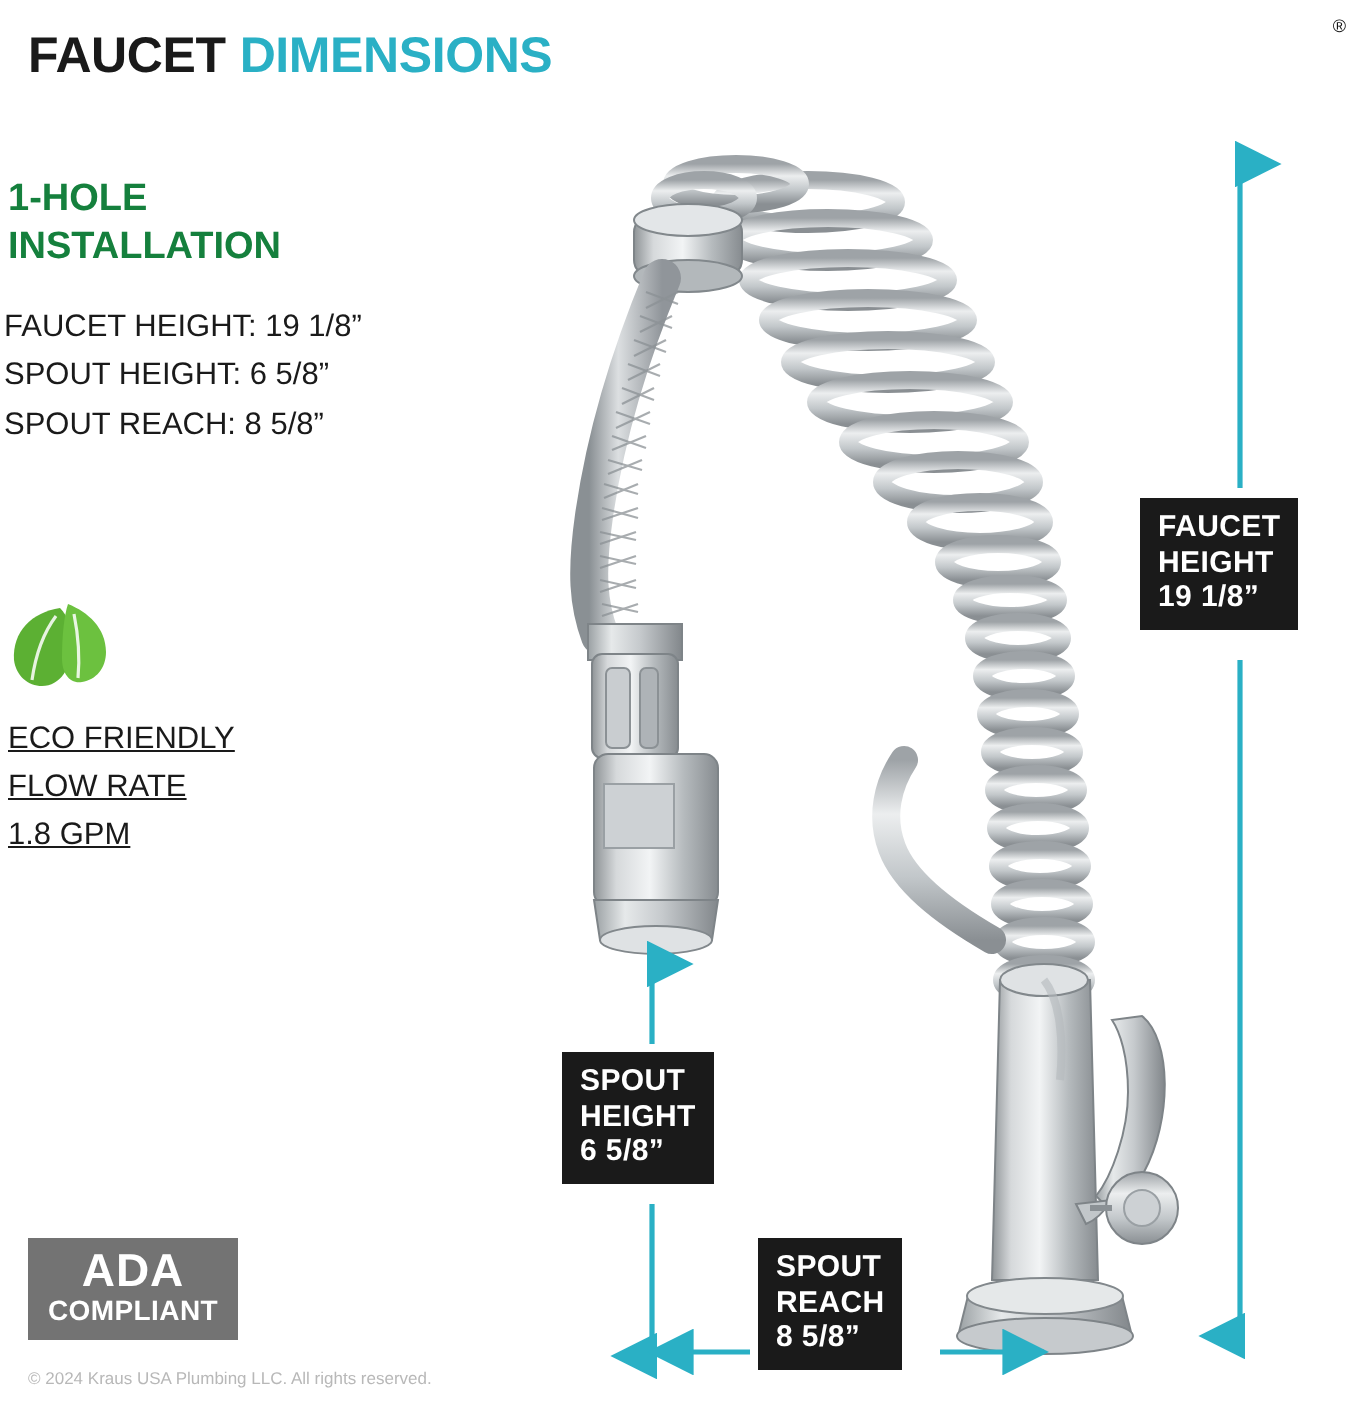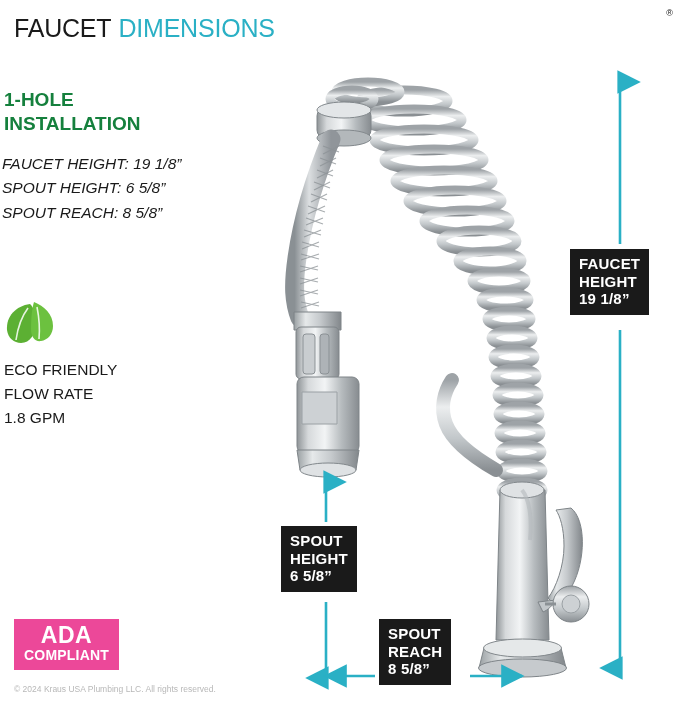--- a/index.html
+++ b/index.html
@@ -19,21 +19,21 @@
     position: absolute;
     inset: 0;
   }
 
   
   #title-block {
     position: absolute;
     left: 14px;
     top: 14px;
     font-size: 25px;
-    font-weight: normal;
+    font-weight: bold;
     letter-spacing: -0.2px;
     white-space: nowrap;
   }
   #title-word-1 { color: #1a1a1a; }
   #title-word-2 { color: #2ab0c5; margin-left: 7px; }
 
   #brand-logo {
     position: absolute;
     right: 12px;
     top: 8px;
@@ -77,27 +77,28 @@
     top: 300px;
     width: 170px;
   }
   #eco-leaf { display: block; }
   #eco-text {
     margin-top: 12px;
     font-size: 15.5px;
     line-height: 1.55;
     color: #1a1a1a;
     white-space: pre-line;
+    text-decoration: underline;
   }
 
   #ada-badge {
     position: absolute;
     left: 14px;
     top: 619px;
-    background: #ec4899;
+    background: #737373;
     color: #fff;
     padding: 5px 10px 7px 10px;
     text-align: center;
     line-height: 1.02;
   }
   #ada-badge .ada-main {
     font-size: 23px;
     font-weight: bold;
     letter-spacing: 0.5px;
     display: block;
@@ -165,21 +166,21 @@
 <div class="stage">
 
   <div id="title-block">
     <span id="title-word-1">FAUCET</span><span id="title-word-2">DIMENSIONS</span>
   </div>
 
   <div id="brand-reg">®</div>
 
   <div id="install-heading" style="white-space: pre-line;">1-HOLE
 INSTALLATION</div>
-  <div id="spec-list" style="white-space: pre-line; font-style: italic;">FAUCET HEIGHT: 19 1/8”
+  <div id="spec-list" style="white-space: pre-line;">FAUCET HEIGHT: 19 1/8”
 SPOUT HEIGHT: 6 5/8”
 SPOUT REACH: 8 5/8”</div>
 
   <div id="eco-block">
     <svg id="eco-leaf" width="52" height="46" viewBox="0 0 52 46">
       <path d="M26 4 C12 6 2 16 3 30 C4 38 10 43 17 43 C26 43 32 34 32 22 C32 14 30 8 26 4 Z" fill="#5cb033"></path>
       <path d="M30 2 C40 6 49 14 49 26 C49 34 44 40 37 41 C31 42 27 37 27 29 C27 18 28 8 30 2 Z" fill="#6cc13f"></path>
       <path d="M24 8 C18 16 14 26 12 40" stroke="#ffffff" stroke-width="1.6" fill="none" opacity="0.85"></path>
       <path d="M33 7 C35 17 36 28 35 39" stroke="#ffffff" stroke-width="1.6" fill="none" opacity="0.85"></path>
     </svg>

